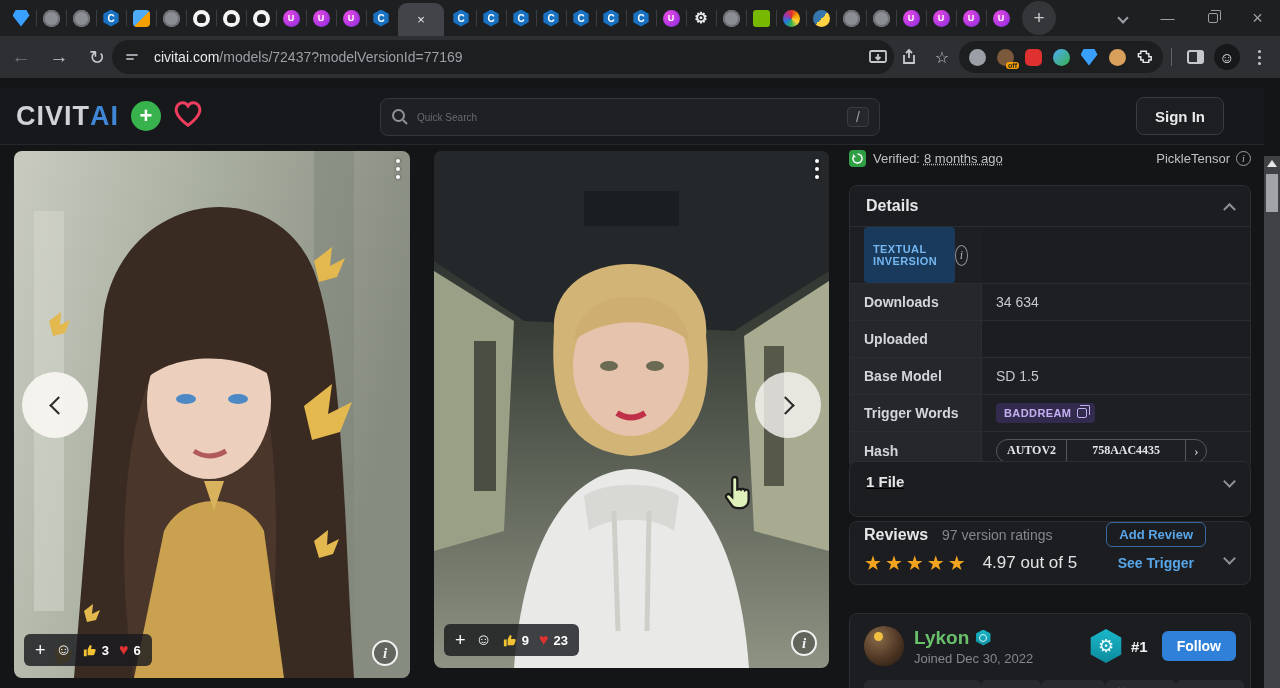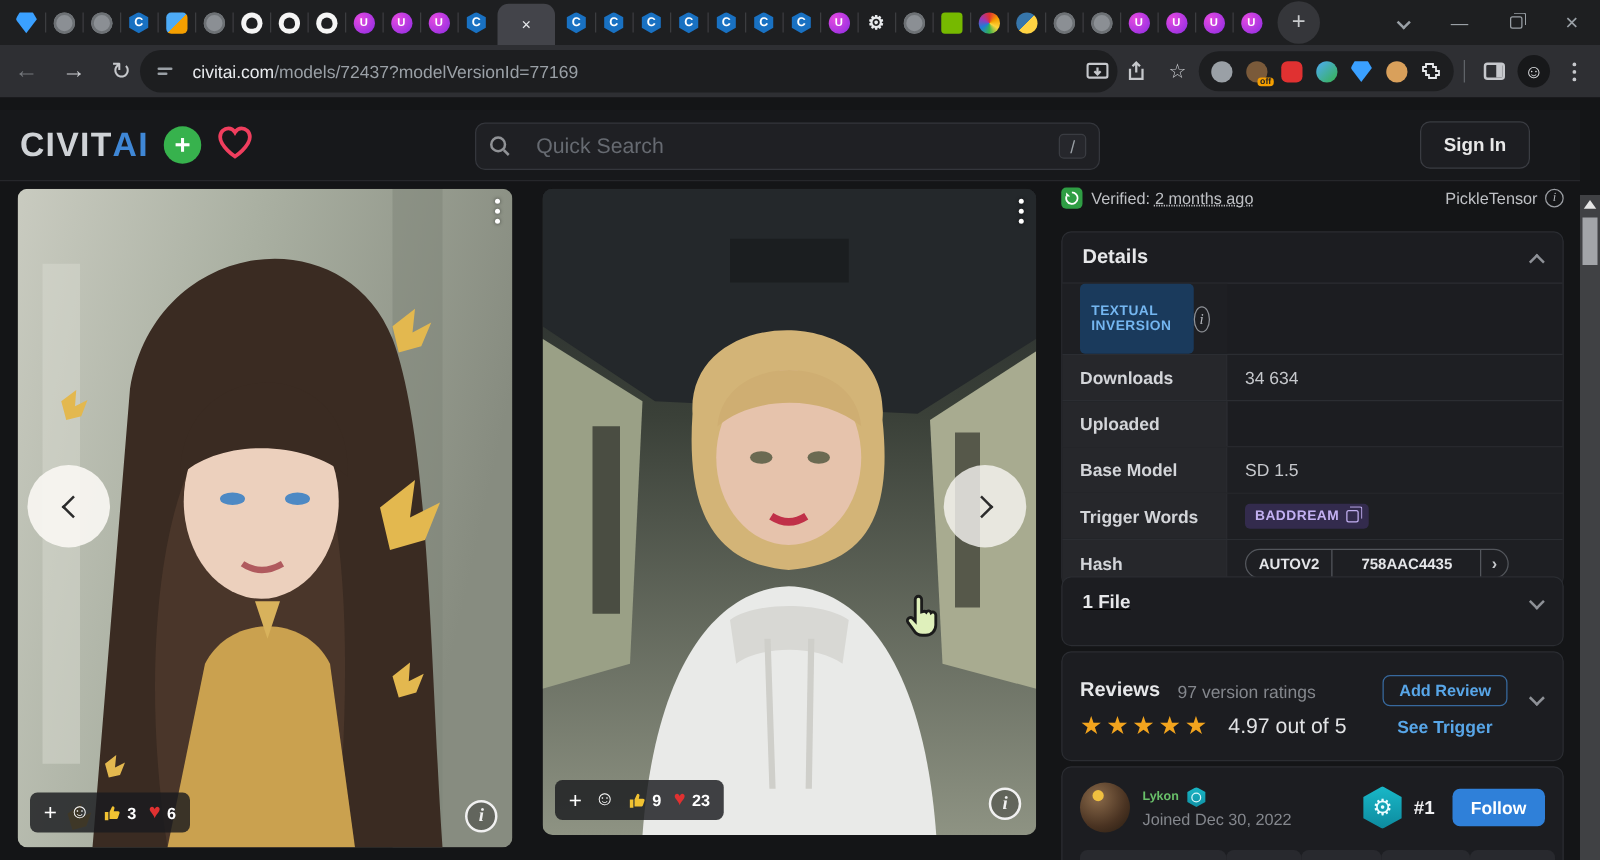--- a/index.html
+++ b/index.html
@@ -70,21 +70,21 @@
   .page { position:absolute; top:78px; left:0; right:0; bottom:0; background:#141517; overflow:hidden; }
   .site-header { position:absolute; top:10px; left:0; right:16px; height:57px; background:#17181b;
     border-bottom:1px solid #26272b; display:flex; align-items:center; }
   .logo { display:flex; align-items:center; margin-left:16px; font-weight:800; font-size:27px; letter-spacing:1px; }
   .logo .civit { color:#cfd2d6; } .logo .ai { color:#3f87d6; }
   .plus-circle { width:30px; height:30px; border-radius:50%; background:#37b24d; color:#fff; font-size:22px;
     display:flex; align-items:center; justify-content:center; margin-left:12px; font-weight:600; }
   .header-heart { margin-left:12px; }
   .searchbar { position:absolute; left:380px; top:10px; width:500px; height:38px; background:#1f2024;
     border:1px solid #34363c; border-radius:8px; display:flex; align-items:center; padding:0 10px; }
-  .searchbar .ph { color:#666a71; font-size:17px; margin-left:20px; flex:1; }
+  .searchbar .ph { color:#666a71; font-size:10px; margin-left:8px; flex:1; }
   .kbd { border:1px solid #3a3c42; background:#26272c; border-radius:4px; color:#9aa0a6; font-size:14px;
     padding:1px 8px; }
   .signin-btn { position:absolute; right:40px; top:9px; height:38px; padding:0 18px; background:#1d1e22;
     border:1px solid #3a3c42; border-radius:8px; color:#e8e8e8; font-size:15px; font-weight:700;
     display:flex; align-items:center; }
 
   
   .imgcard { position:absolute; border-radius:8px; overflow:hidden; background:#222; }
   .card-left { left:14px; top:73px; width:396px; height:527px; }
   .card-center { left:434px; top:73px; width:395px; height:517px; }
@@ -141,47 +141,47 @@
   .badge-purple { background:#332b4d; color:#c3b0f2; font-size:11px; font-weight:700; letter-spacing:.4px;
     padding:4px 8px; border-radius:4px; display:inline-flex; align-items:center; gap:6px; }
   .copy-ic { width:10px; height:10px; border:1.5px solid #c3b0f2; border-radius:2px; position:relative; }
   .copy-ic::before { content:""; position:absolute; left:2px; top:-4px; width:9px; height:9px;
     border-top:1.5px solid #c3b0f2; border-right:1.5px solid #c3b0f2; border-radius:0 2px 0 0; }
   .row-space { justify-content:space-between; }
   .info-badge { width:21px; height:21px; border-radius:50%; border:1.5px solid #8e9197; color:#b3b6bb;
     display:flex; align-items:center; justify-content:center; font-size:12px;
     font-family:"Liberation Serif", serif; font-style:italic; }
   .hash-pill { display:inline-flex; align-items:stretch; border:1px solid #53565c; border-radius:14px;
-    overflow:hidden; height:24px; }
+    overflow:hidden; height:24px;font-family:Liberation Serif, serif; }
   .hash-seg { display:flex; align-items:center; padding:0 10px; font-size:12px; font-weight:700; color:#e4e5e8; }
   .hash-seg.mid { border-left:1px solid #53565c; border-right:1px solid #53565c; min-width:120px; justify-content:center; }
   .hash-seg.arrow { color:#c6c8cc; font-size:13px; padding:0 8px; }
 
   .file-panel { top:383px; height:56px;text-decoration:underline; }
   .file-panel .panel-head { padding:11px 16px; font-size:15px; }
 
-  .reviews-panel { top:443px; height:88px; padding:18px 14px; }
+  .reviews-panel { top:443px; height:64px; padding:0 14px; }
   .rev-row1 { display:flex; align-items:center; }
   .rev-title { color:#e6e7e9; font-size:16px; font-weight:700; }
   .rev-count { color:#84878d; font-size:14px; margin-left:14px; }
   .addrev-btn { margin-left:auto; margin-right:30px; border:1px solid #37699e; color:#58a6e8; font-size:13px;
     font-weight:700; border-radius:6px; padding:4px 12px; background:transparent; }
   .rev-chev { position:absolute; right:16px; top:32px; }
   .rev-row2 { display:flex; align-items:center; margin-top:6px; }
   .stars { color:#f2a41e; font-size:20px; letter-spacing:3px; line-height:1; }
   .rev-score { color:#e2e3e5; font-size:17px; margin-left:14px; }
   .seerev-link { color:#58a6e8; font-size:14px; font-weight:600; margin-left:auto; margin-right:42px; }
 
   .creator-panel { top:535px; height:152px; padding:12px 14px; }
   .cr-row { display:flex; align-items:center; }
   .cr-avatar { width:40px; height:40px; border-radius:50%;
     background:radial-gradient(circle at 35% 30%, #8a6a4a, #4a3322 60%, #241a10); position:relative; overflow:hidden; }
   .cr-avatar::after{ content:""; position:absolute; left:10px; top:6px; width:9px; height:9px; border-radius:50%; background:#f0c040; }
   .cr-meta { margin-left:10px; }
-  .cr-name { color:#69c06a; font-size:10px; font-weight:700; display:flex; align-items:center; gap:6px; }
+  .cr-name { color:#69c06a; font-size:19px; font-weight:700; display:flex; align-items:center; gap:6px; }
   .hexbadge { width:16px; height:16px; clip-path:polygon(50% 0,95% 25%,95% 75%,50% 100%,5% 75%,5% 25%);
     background:linear-gradient(#18b6c5,#0f8fa3); display:flex; align-items:center; justify-content:center; }
   .hexbadge::after { content:""; width:6px; height:6px; border-radius:50%; border:1.5px solid #d8f6fa; }
   .cr-joined { color:#84878d; font-size:13px; margin-top:2px; }
   .cr-right { margin-left:auto; display:flex; align-items:center; gap:8px; }
   .rank-hex { width:34px; height:34px; clip-path:polygon(50% 0,95% 25%,95% 75%,50% 100%,5% 75%,5% 25%);
     background:linear-gradient(#19b8c8,#0d8a9e); display:flex; align-items:center; justify-content:center;
     color:#eafcff; font-size:18px; }
   .rank-num { color:#f0f0f2; font-size:15px; font-weight:700; }
   .follow-btn { background:#2f80d9; color:#fff; font-size:14px; font-weight:700; border:none;
@@ -532,21 +532,21 @@
     <div class="sidebar">
 
       <div class="verified-row">
         <span class="vr-ic">
           <svg width="11" height="11" viewBox="0 0 12 12">
               <path d="M6 1a5 5 0 1 1-4.7 3.4" fill="none" stroke="#fff" stroke-width="1.6"></path>
               <path d="M1 1v3.6h3.6z" fill="#fff"></path>
             </svg>
         </span>
         <span>Verified:</span>
-        <span class="vr-link">2 months ago</span>
+        <span class="vr-link">8 months ago</span>
         <span class="vr-right">
           <span>PickleTensor</span>
           <span class="mini-info">i</span>
         </span>
       </div>
 
       <div class="panel details-panel">
         <div class="panel-head">
           <span>Details</span>
           <span class="chev-gray chev-up"></span>

